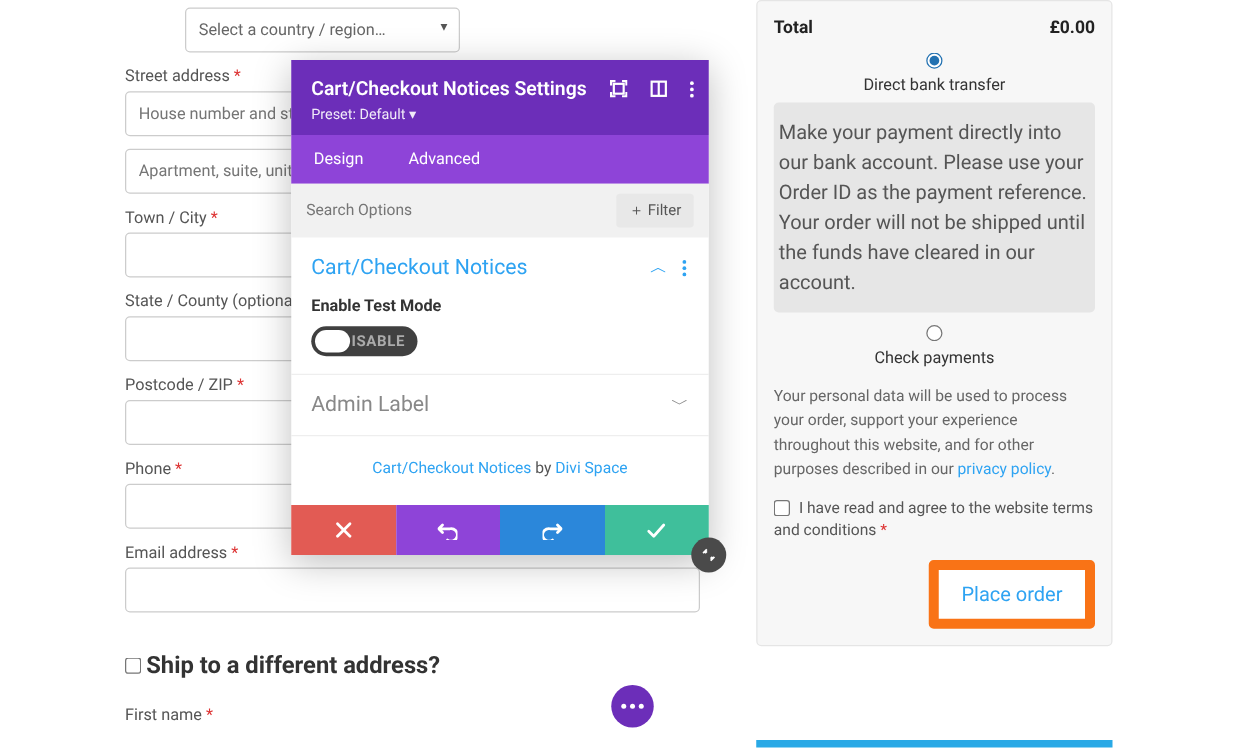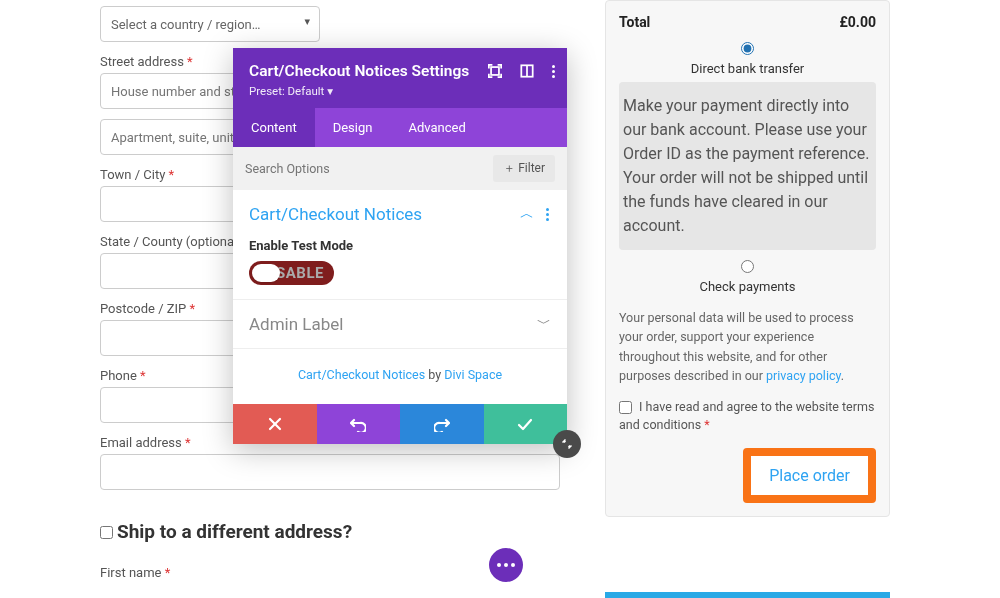--- a/index.html
+++ b/index.html
@@ -4,21 +4,21 @@
 <style>
   * { box-sizing: border-box; margin: 0; padding: 0; font-family: -apple-system, BlinkMacSystemFont, "Segoe UI", Roboto, "Helvetica Neue", Arial, sans-serif; }
   body { background: #fff; width: 1000px; height: 598px; overflow: hidden; position: relative; color: #333; }
 
   
   .left-col { position: absolute; left: 100px; top: 0; width: 460px; }
   .field-label { font-size: 13px; color: #555; margin-top: 12px; margin-bottom: 4px; display: block; }
   .req { color: #d33; }
   .text-input { width: 100%; height: 36px; border: 1px solid #ccc; border-radius: 4px; padding: 0 10px; font-size: 13px; color: #666; background: #fff; }
   .select-input { width: 220px; height: 36px; border: 1px solid #ccc; border-radius: 4px; padding: 0 10px; font-size: 13px; color: #666; background: #fff; appearance: none; position: relative; }
-  .select-wrap { position: relative; width: 220px; }
+  .select-wrap { position: relative; width: 220px; margin-left: 48px; }
   .select-wrap::after { content: "▾"; position: absolute; right: 10px; top: 9px; font-size: 11px; color: #555; pointer-events: none; }
   .short { width: 220px; }
   .ship-heading { font-size: 19px; color: #333; margin-top: 30px; }
   .ship-check { vertical-align: middle; margin-right: 4px; }
   .two-col { display: flex; gap: 20px; margin-top: 10px; }
   .two-col > div { flex: 1; }
 
   
   .right-col { position: absolute; left: 605px; top: 0; width: 285px; }
   .order-box { border: 1px solid #e5e5e5; border-radius: 4px; padding: 13px; background: #f7f7f7; }
@@ -54,21 +54,21 @@
   .section { padding: 14px 16px; border-bottom: 1px solid #eee; }
   .section-title-row { display: flex; justify-content: space-between; align-items: center; }
   .section-title { color: #2ea3f2; font-size: 17px; font-weight: 400; }
   .section-title.muted { color: #888; }
   .toggle-icons { display: flex; gap: 10px; align-items: center; }
   .chev { color: #2ea3f2; font-size: 14px; cursor: pointer; }
   .chev.muted { color: #888; }
   .mini-kebab { display: flex; flex-direction: column; gap: 2px; cursor: pointer; padding: 2px; }
   .mini-kebab span { width: 3px; height: 3px; background: #2ea3f2; border-radius: 50%; }
   .enable-label { font-size: 13px; font-weight: 700; color: #333; margin: 14px 0 8px; }
-  .toggle { width: 85px; height: 24px; background: #7f1d1d; border-radius: 12px; position: relative; display: flex; align-items: center; justify-content: flex-end; padding-right: 10px; font-size: 15px; font-weight: 700; color: #aaa; letter-spacing: .5px; cursor: pointer; }
+  .toggle { width: 85px; height: 24px; background: #404040; border-radius: 12px; position: relative; display: flex; align-items: center; justify-content: flex-end; padding-right: 10px; font-size: 12px; font-weight: 700; color: #aaa; letter-spacing: .5px; cursor: pointer; }
   .toggle::before { content: ""; position: absolute; left: 3px; top: 3px; width: 28px; height: 18px; background: #fff; border-radius: 10px; box-shadow: 0 1px 2px rgba(0,0,0,.15); }
   .credits { text-align: center; font-size: 12.5px; color: #555; padding: 18px 0 22px; }
   .credits a { color: #2ea3f2; text-decoration: none; }
   .action-bar { display: flex; height: 40px; }
   .action-bar button { flex: 1; border: none; color: #fff; cursor: pointer; display: flex; align-items: center; justify-content: center; }
   .act-cancel { background: #e25b54; }
   .act-undo { background: #8e44d8; }
   .act-redo { background: #2b87da; }
   .act-save { background: #3fbf9b; }
   .ab-svg { width: 16px; height: 16px; }
@@ -177,21 +177,20 @@
         <div class="kebab">
             <span></span>
             <span></span>
             <span></span>
           </div>
       </button>
     </div>
   </div>
 
   <div class="tabs">
-    <div class="tab active">Content</div>
     <div class="tab">Design</div>
     <div class="tab">Advanced</div>
   </div>
 
   <div class="search-row">
     <input placeholder="Search Options" style="">
     <button class="filter-btn">＋ <span>Filter</span></button>
   </div>
 
   <div class="section">

